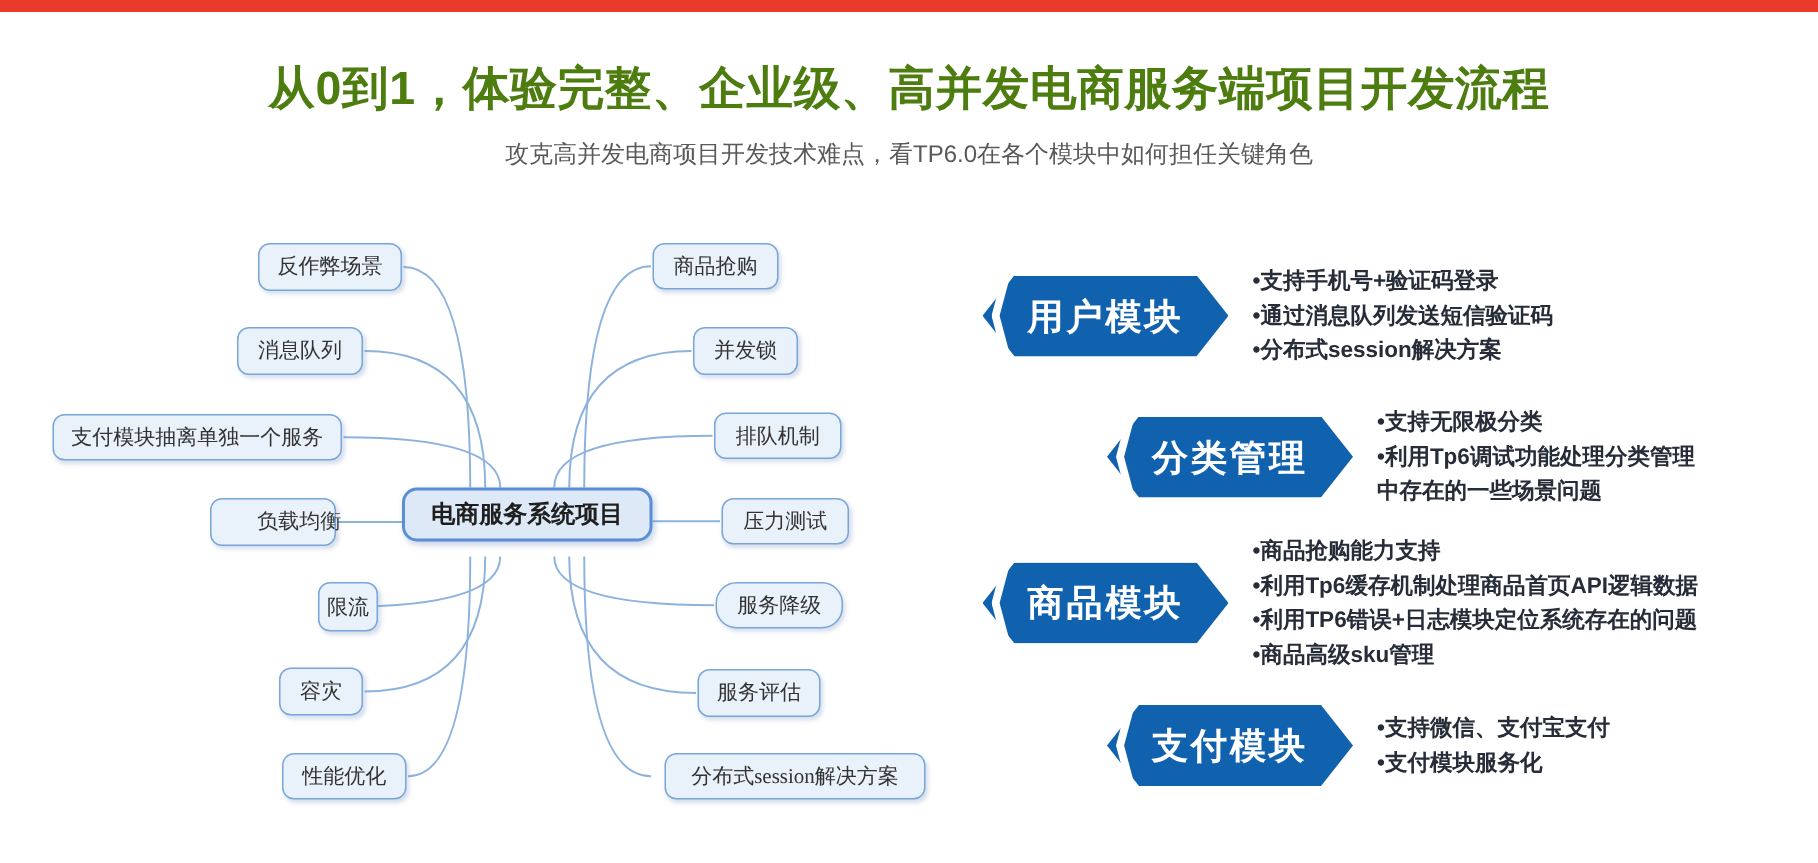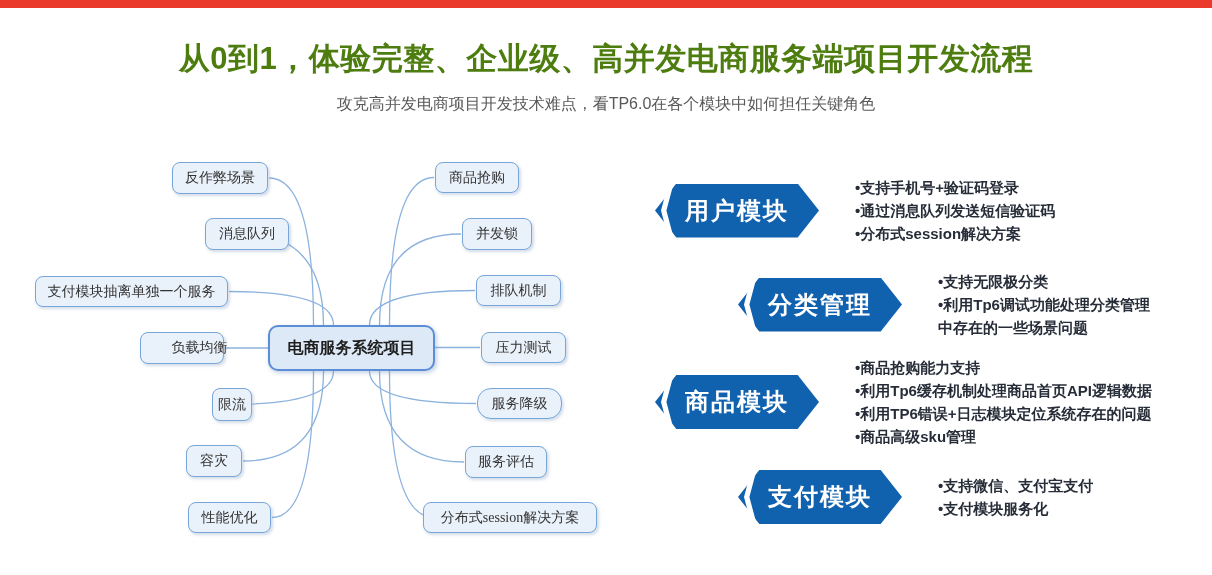--- a/index.html
+++ b/index.html
@@ -33,21 +33,21 @@
   .module:nth-of-type(4){left:738px;top:470px;}
   .badge{position:relative;width:164px;height:54px;flex:0 0 164px;}
   .hex{position:absolute;left:0;top:0;width:100%;height:100%;background:#1061ae;
        -webkit-clip-path:polygon(0 50%,13% 0,87% 0,100% 50%,87% 100%,13% 100%);
        clip-path:polygon(0 50%,13% 0,87% 0,100% 50%,87% 100%,13% 100%);}
   .notch{position:absolute;left:6px;top:0;width:18px;height:100%;background:#ffffff;
        -webkit-clip-path:polygon(0 50%,40% 0,70% 0,30% 50%,70% 100%,40% 100%);
        clip-path:polygon(0 50%,40% 0,70% 0,30% 50%,70% 100%,40% 100%);}
   .blabel{position:absolute;left:0;top:0;width:100%;height:100%;display:flex;align-items:center;
        justify-content:center;color:#ffffff;font-size:24px;font-weight:bold;letter-spacing:2px;}
-  .bullets{display:flex;flex-direction:column;margin-left:20px;}
+  .bullets{display:flex;flex-direction:column;}
   .bline{font-size:15px;line-height:23px;font-weight:bold;color:#272d38;word-break:break-all;}
   .module:nth-of-type(1) .bullets{width:320px;}
   .module:nth-of-type(2) .bullets{width:222px;}
   .module:nth-of-type(3) .bullets{width:345px;}
   .module:nth-of-type(4) .bullets{width:300px;}
 </style>
 </head>
 <body>
 
 <div id="page">
@@ -70,34 +70,34 @@
         <path d="M 389.5 325 Q 389.5 177.5 434 177.5" fill="none" stroke="#8cb2de" stroke-width="1.3"></path>
         <path d="M 379.5 325 Q 379.5 234 461 234" fill="none" stroke="#8cb2de" stroke-width="1.3"></path>
         <path d="M 369.5 325 Q 369.5 290.5 475 290.5" fill="none" stroke="#8cb2de" stroke-width="1.3"></path>
         <path d="M 480 347.5 L 435 347.5" fill="none" stroke="#8cb2de" stroke-width="1.3"></path>
         <path d="M 369.5 371 Q 369.5 403.5 476 403.5" fill="none" stroke="#8cb2de" stroke-width="1.3"></path>
         <path d="M 379.5 371 Q 379.5 462 464 462" fill="none" stroke="#8cb2de" stroke-width="1.3"></path>
         <path d="M 389.5 371 Q 389.5 517.5 434 517.5" fill="none" stroke="#8cb2de" stroke-width="1.3"></path>
       </svg>
     <div id="mm-nodes">
         <div class="mnode" style="left: 172px; top: 162px; width: 96px; height: 32px;">反作弊场景</div>
-        <div class="mnode" style="left: 158px; top: 218px; width: 84px; height: 32px; margin-left: 47px;">消息队列</div>
+        <div class="mnode" style="left: 158px; top: 218px; width: 84px; height: 32px;">消息队列</div>
         <div class="mnode" style="left: 35px; top: 276px; width: 193px; height: 31px;">支付模块抽离单独一个服务</div>
         <div class="mnode" style="left: 140px; top: 332px; width: 84px; height: 32px; padding-left: 35px;">负载均衡</div>
         <div class="mnode" style="left: 172px; top: 388px; width: 40px; height: 33px; margin-left: 40px;">限流</div>
         <div class="mnode" style="left: 186px; top: 445px; width: 56px; height: 32px;">容灾</div>
         <div class="mnode" style="left: 188px; top: 502px; width: 83px; height: 31px;">性能优化</div>
         <div class="mnode" style="left: 435px; top: 162px; width: 84px; height: 31px;">商品抢购</div>
         <div class="mnode" style="left: 462px; top: 218px; width: 70px; height: 32px;">并发锁</div>
         <div class="mnode" style="left: 476px; top: 275px; width: 85px; height: 31px;">排队机制</div>
         <div class="mnode" style="left: 481px; top: 332px; width: 85px; height: 31px;">压力测试</div>
         <div class="mnode" style="left: 477px; top: 388px; width: 85px; height: 31px; border-radius: 14px;">服务降级</div>
         <div class="mnode" style="left: 465px; top: 446px; width: 82px; height: 32px;">服务评估</div>
-        <div class="mnode" style="left: 423px; top: 502px; width: 174px; height: 31px;">分布式session解决方案</div>
-        <div class="cnode" style="left: 268px; top: 325px; width: 167px; height: 46px;">电商服务系统项目</div>
+        <div class="mnode" style="left: 443px; top: 502px; width: 174px; height: 31px;">分布式session解决方案</div>
+        <div class="cnode" style="left: 268px; top: 325px; width: 167px; height: 36px;">电商服务系统项目</div>
       </div>
   </div>
 
   <div id="modules">
   <div class="module">
     <div class="badge">
       <span class="hex"></span>
       <span class="notch"></span>
       <span class="blabel">用户模块</span>
     </div>

